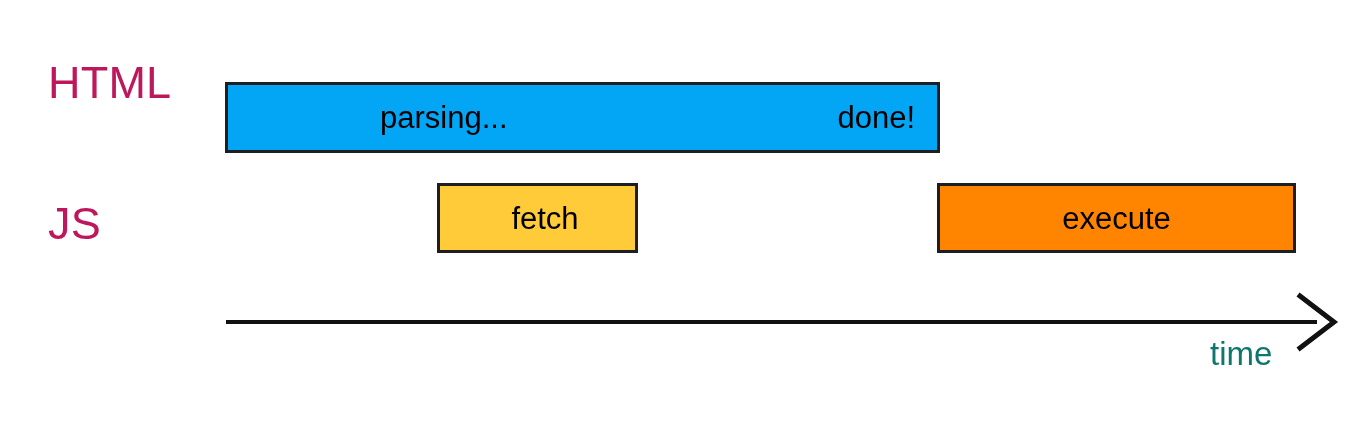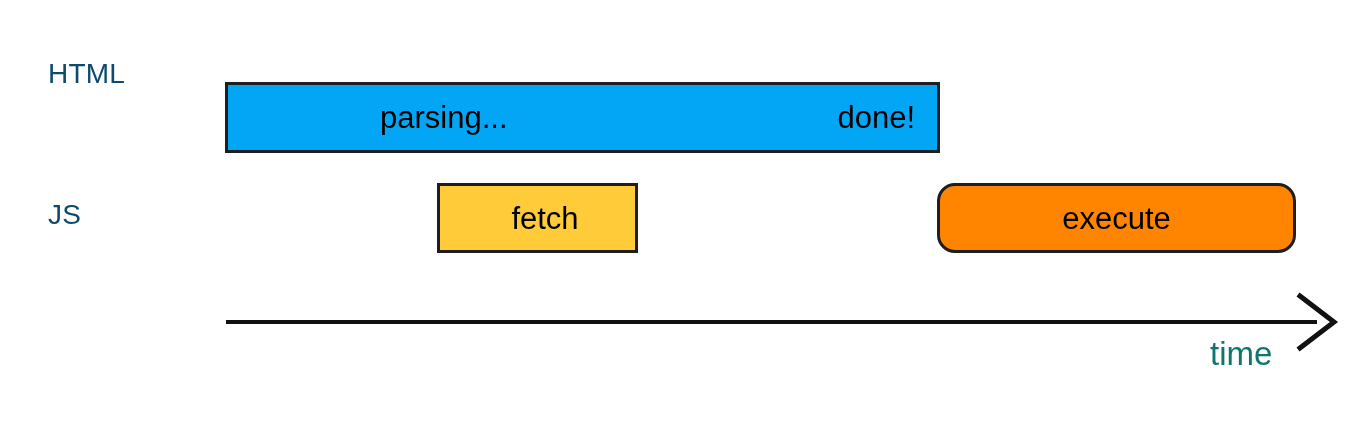--- a/index.html
+++ b/index.html
@@ -16,22 +16,22 @@
   #stage {
     position: relative;
     width: 1360px;
     height: 430px;
     background: #ffffff;
   }
 
   
   .row-label {
     position: absolute;
-    font-size: 28px;
-    color: #0c4a6e;
+    font-size: 45px;
+    color: #be185d;
     letter-spacing: 0.2px;
     white-space: nowrap;
     line-height: 1;
   }
   #label-html { left: 48px; top: 60px; }
   #label-js   { left: 48px; top: 201px; }
 
   
   .bar {
     position: absolute;
@@ -62,21 +62,20 @@
     justify-content: center;
     padding-left: 15px;
   }
   #bar-execute {
     left: 937px;
     top: 183px;
     width: 359px;
     height: 70px;
     background: #ff8500;
     justify-content: center;
-    border-radius: 18px;
   }
   .bar-text { white-space: nowrap; }
 
   
   #time-axis {
     position: absolute;
     left: 210px;
     top: 290px;
     width: 1140px;
     height: 70px;

